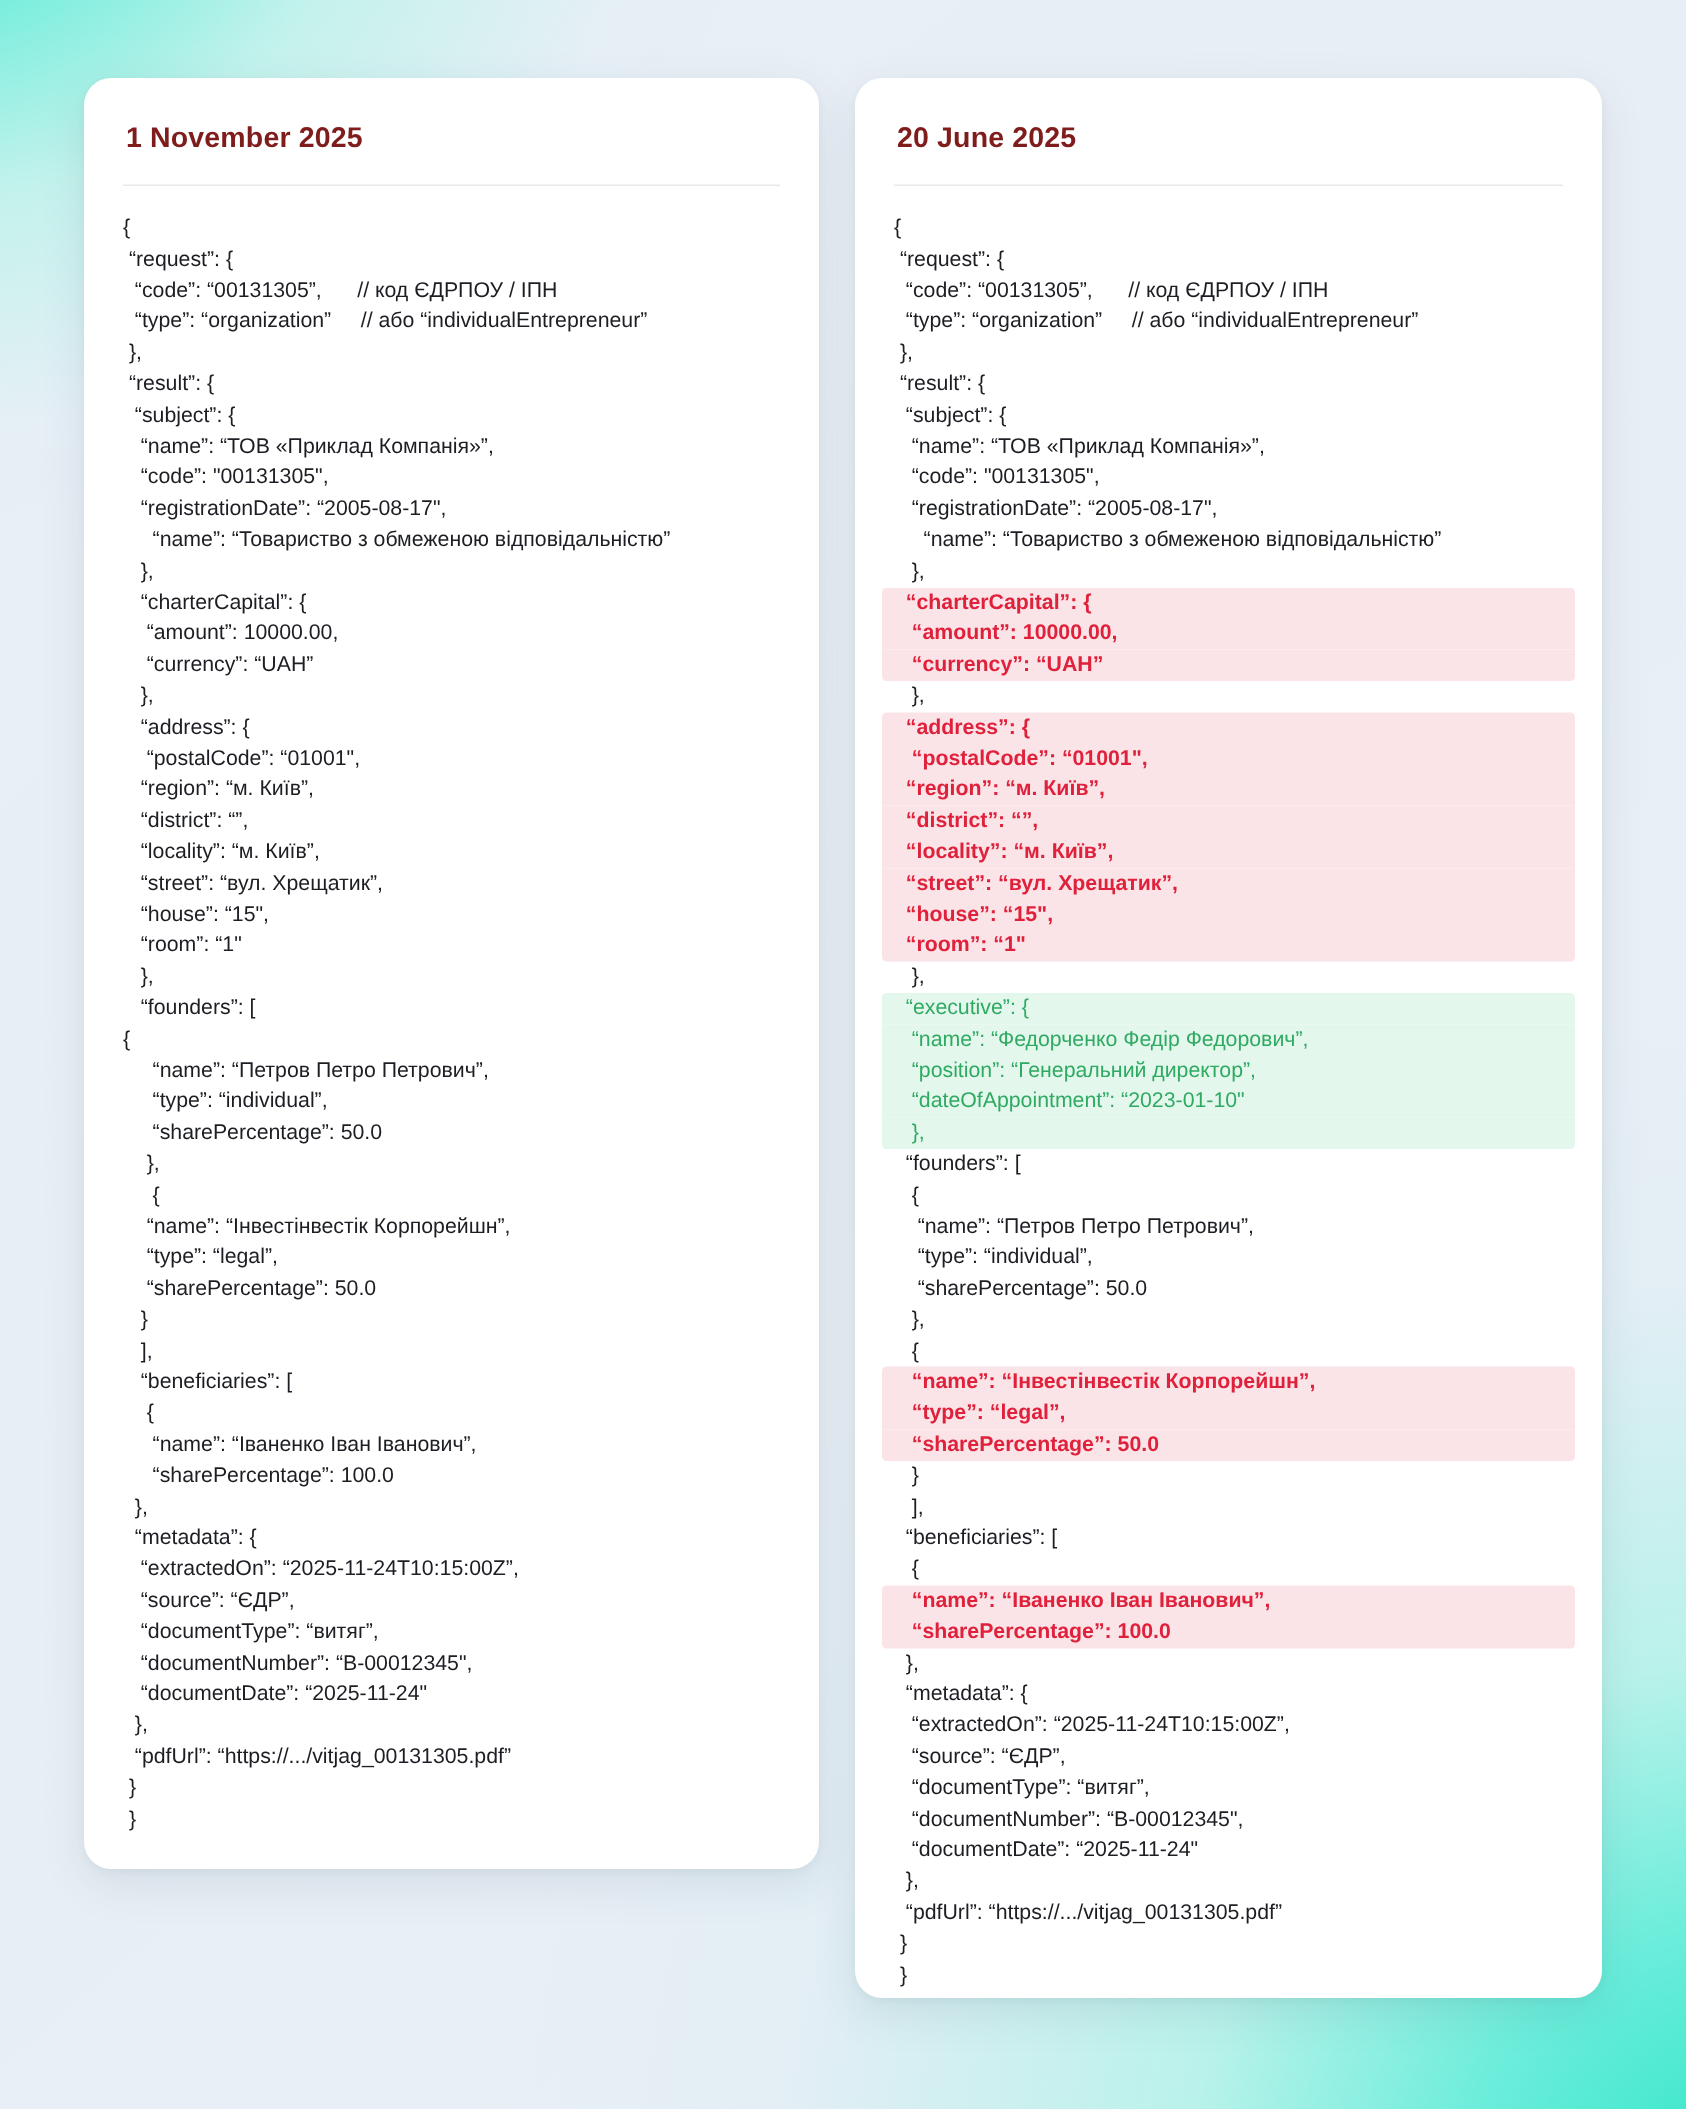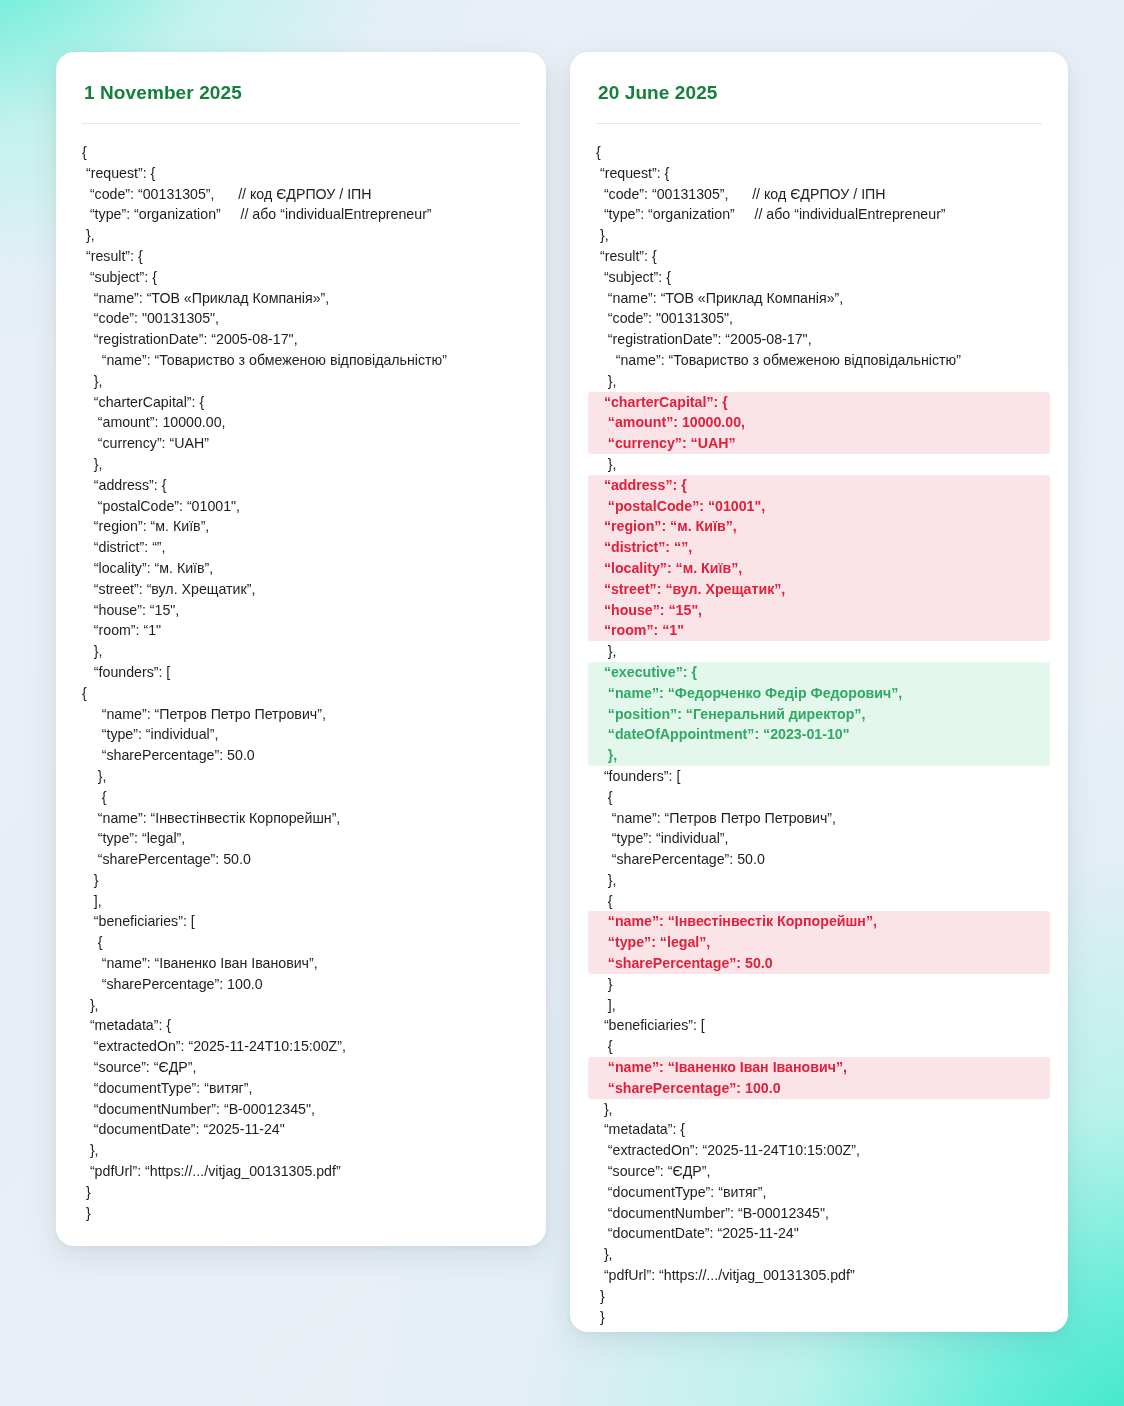--- a/index.html
+++ b/index.html
@@ -28,21 +28,21 @@
     border-radius: 18px;
     box-shadow: 0 10px 30px rgba(40, 70, 90, 0.10), 0 2px 6px rgba(40,70,90,0.05);
     padding: 30px 26px 26px 26px;
   }
   .card-left  { left: 56px;  top: 52px;  width: 490px; height: 1194px; }
   .card-right { left: 570px; top: 52px;  width: 498px; height: 1280px; }
 
   .card-title {
     font-size: 19px;
     font-weight: bold;
-    color: #15803d;
+    color: #7f1d1d;
     letter-spacing: 0.1px;
     margin: 0 0 0 0;
     padding-left: 2px;
   }
   .divider {
     height: 1px;
     background: #e6e9ec;
     margin: 19px 0 18px 0;
   }
   .code {
@@ -60,21 +60,21 @@
   }
   
   .hl-red {
     background: #fbe4e7;
     color: #e0213c;
     font-weight: bold;
   }
   .hl-green {
     background: #e4f7ec;
     color: #2faa63;
-    font-weight: bold;
+    font-weight: normal;
   }
   .blk-start { border-radius: 3px 3px 0 0; }
   .blk-end   { border-radius: 0 0 3px 3px; }
 </style>
 </head>
 <body>
 
 <div class="stage">
 
   <div class="card card-left">

